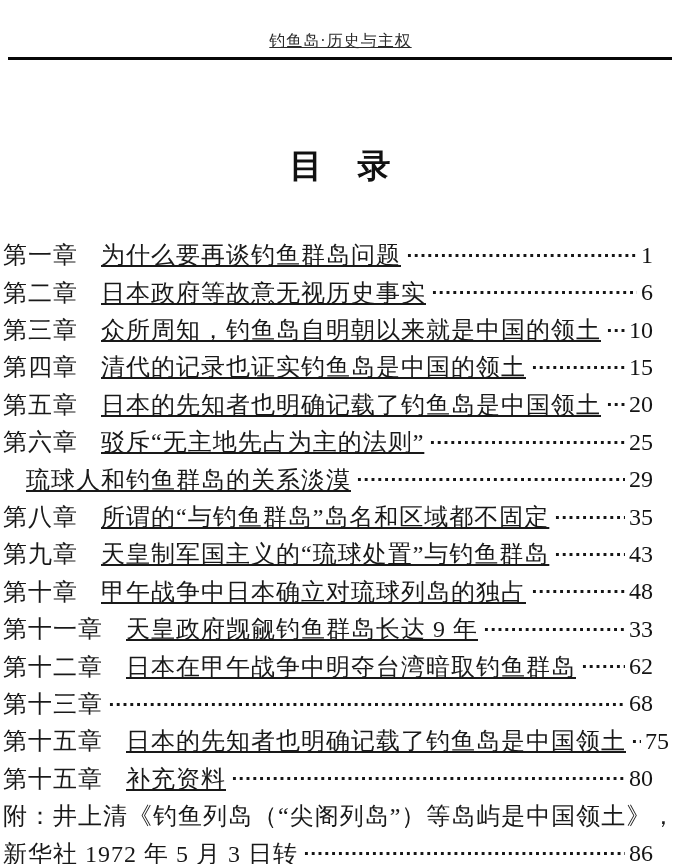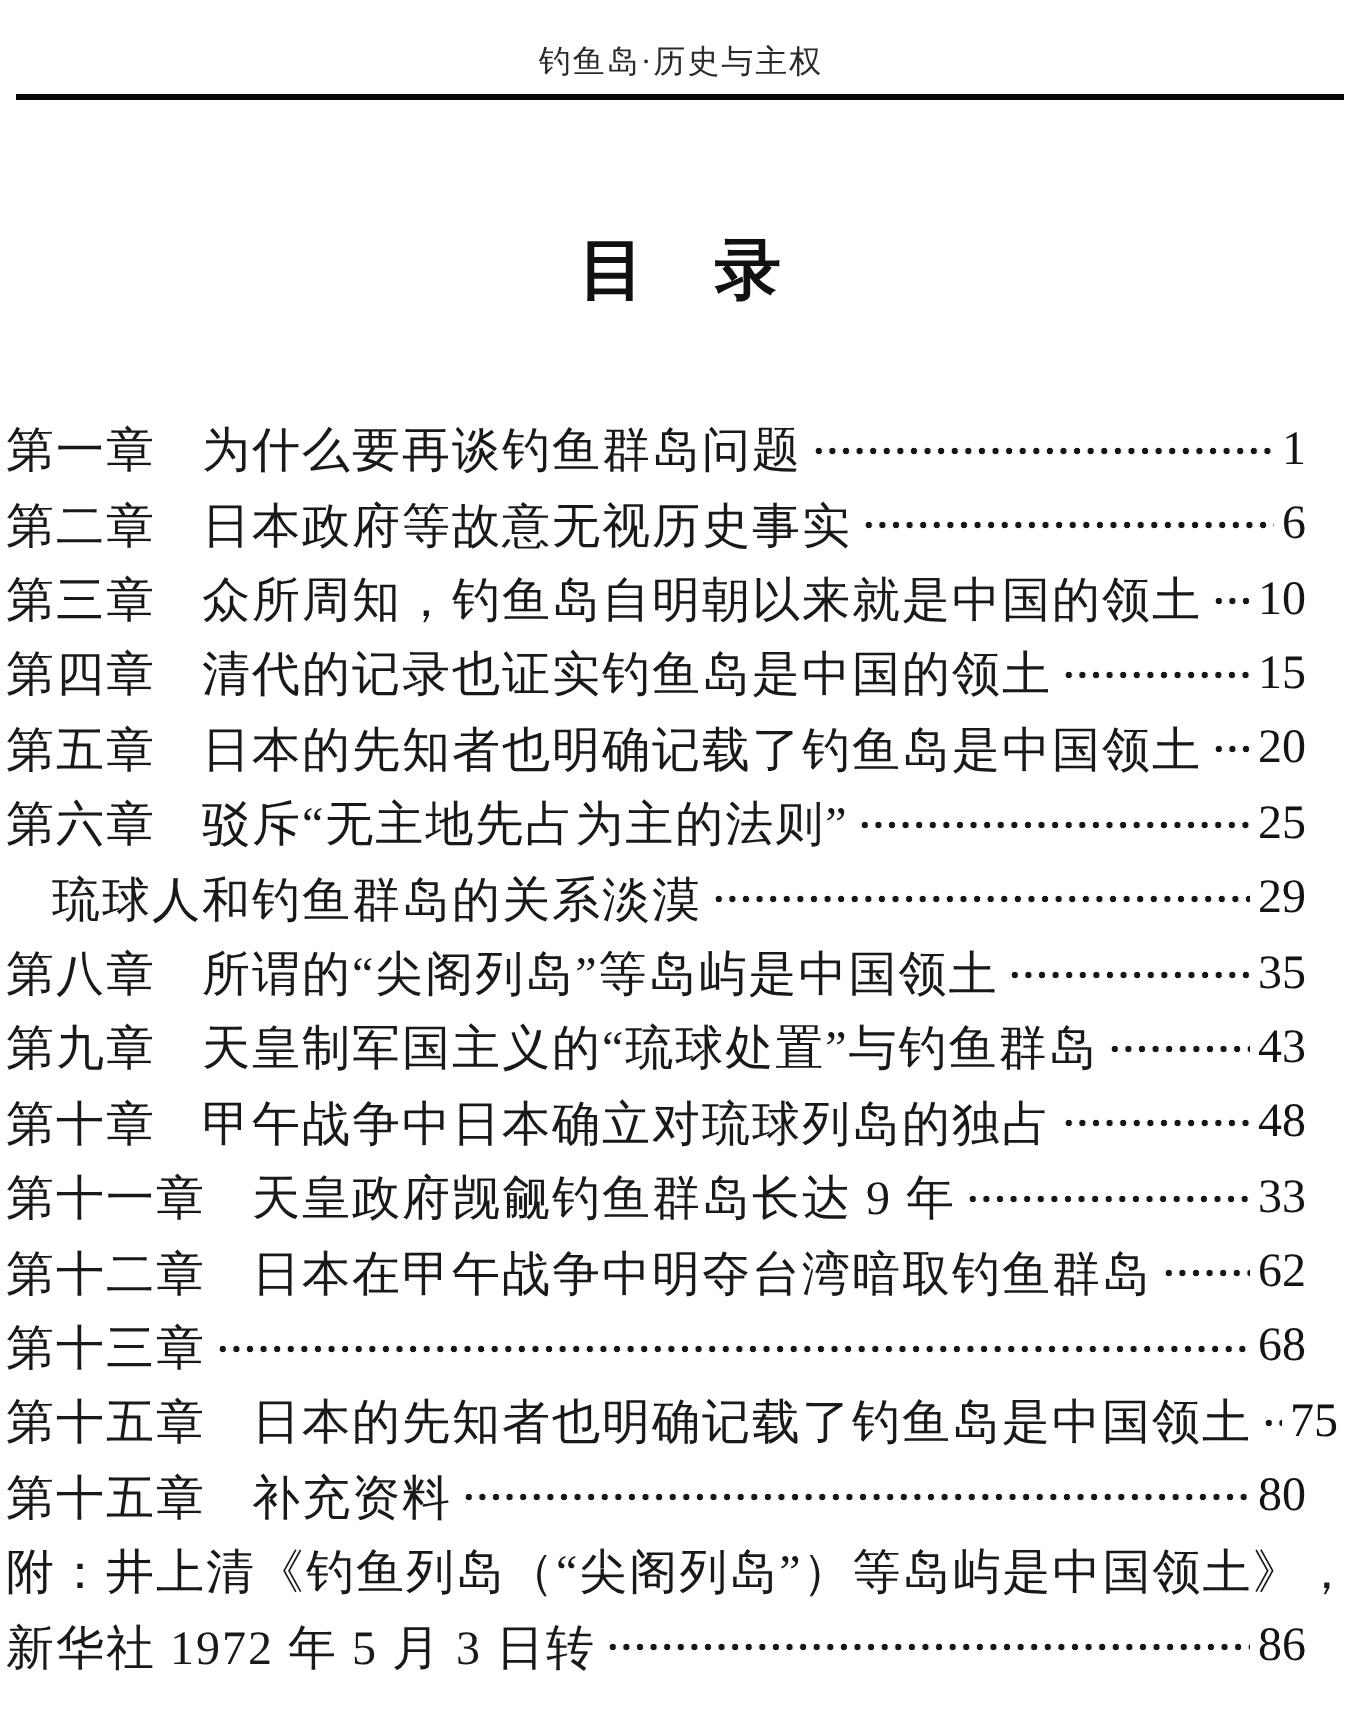--- a/index.html
+++ b/index.html
@@ -5,54 +5,55 @@
   html, body { margin: 0; padding: 0; }
   body {
     width: 681px; height: 864px;
     background: #ffffff;
     color: #1c1c1c;
     font-family: "Liberation Serif", "DejaVu Serif", serif;
     overflow: hidden;
     position: relative;
   }
   .running-header {
-    padding-top: 21px;
+    padding-top: 31px;
     text-align: center;
     font-size: 16px;
     letter-spacing: 1px;
     color: #2b2b2b;
+    text-decoration: underline;
   }
   .header-rule {
     height: 2.6px;
     background: #070707;
     margin: 5px 9px 0 8px;
   }
   .doc-title {
     text-align: center;
     font-size: 33px;
     font-weight: bold;
     line-height: 1;
-    margin-top: 70px;
+    margin-top: 90px;
     letter-spacing: 1px;
     color: #111;
     white-space: pre;
   }
   .toc {
     margin: 54px 28px 0 3px;
     font-size: 24px;
     letter-spacing: 1px;
     color: #191919;
   }
   .row {
     display: flex;
     align-items: center;
     height: 37.4px;
     white-space: nowrap;
   }
-  .ctitle { margin-left: 23px; }
+  .ctitle { margin-left: 23px; text-decoration: underline; }
   .leader {
     flex: 1 1 auto;
     min-width: 10px;
     height: 100%;
     margin: 0 4px 0 5px;
     background-image: radial-gradient(circle, #161616 1.45px, rgba(0,0,0,0) 1.75px);
     background-size: 6.8px 6.8px;
     background-position: 0 50%;
     background-repeat: repeat-x;
   }
@@ -116,21 +117,21 @@
   </div>
 
   <div class="row">
     <span class="ctitle">琉球人和钓鱼群岛的关系淡漠</span>
     <span class="leader"></span>
     <span class="pagenum">29</span>
   </div>
 
   <div class="row">
     <span class="chap">第八章</span>
-    <span class="ctitle">所谓的“尖阁列岛”等岛屿是中国领土</span>
+    <span class="ctitle">所谓的“与钓鱼群岛”岛名和区域都不固定</span>
     <span class="leader"></span>
     <span class="pagenum">35</span>
   </div>
 
   <div class="row">
     <span class="chap">第九章</span>
     <span class="ctitle">天皇制军国主义的“琉球处置”与钓鱼群岛</span>
     <span class="leader"></span>
     <span class="pagenum">43</span>
   </div>

